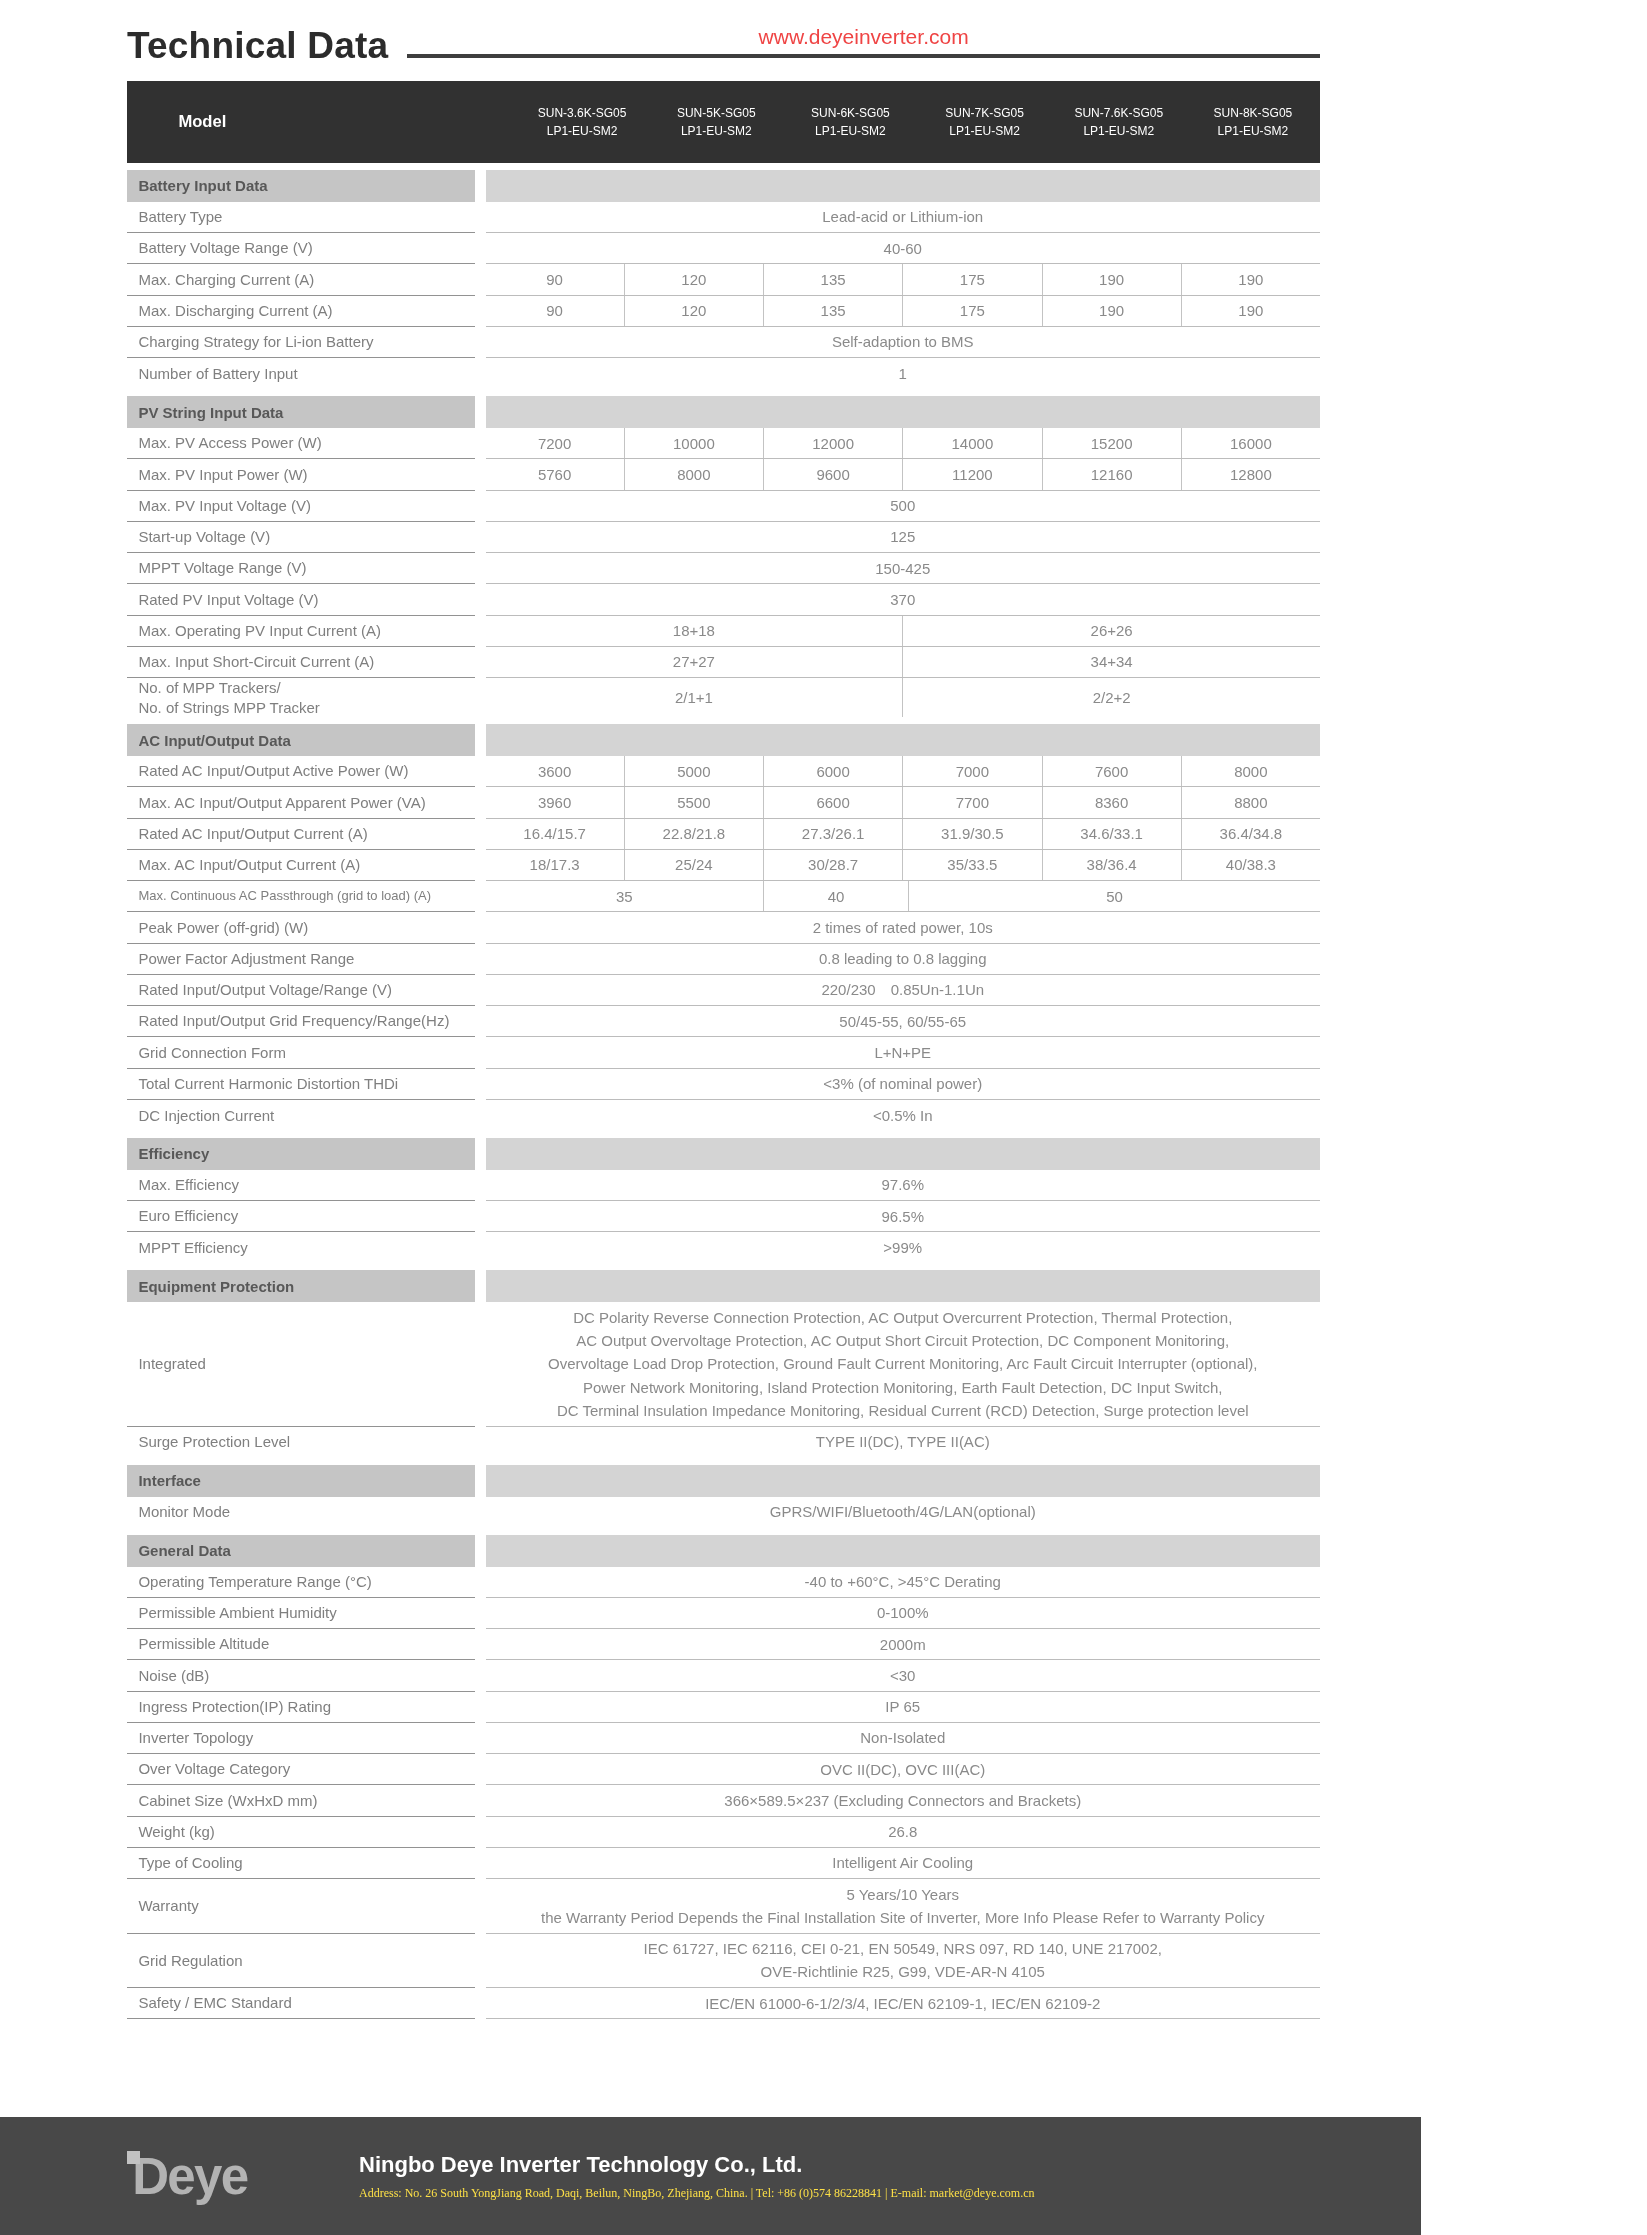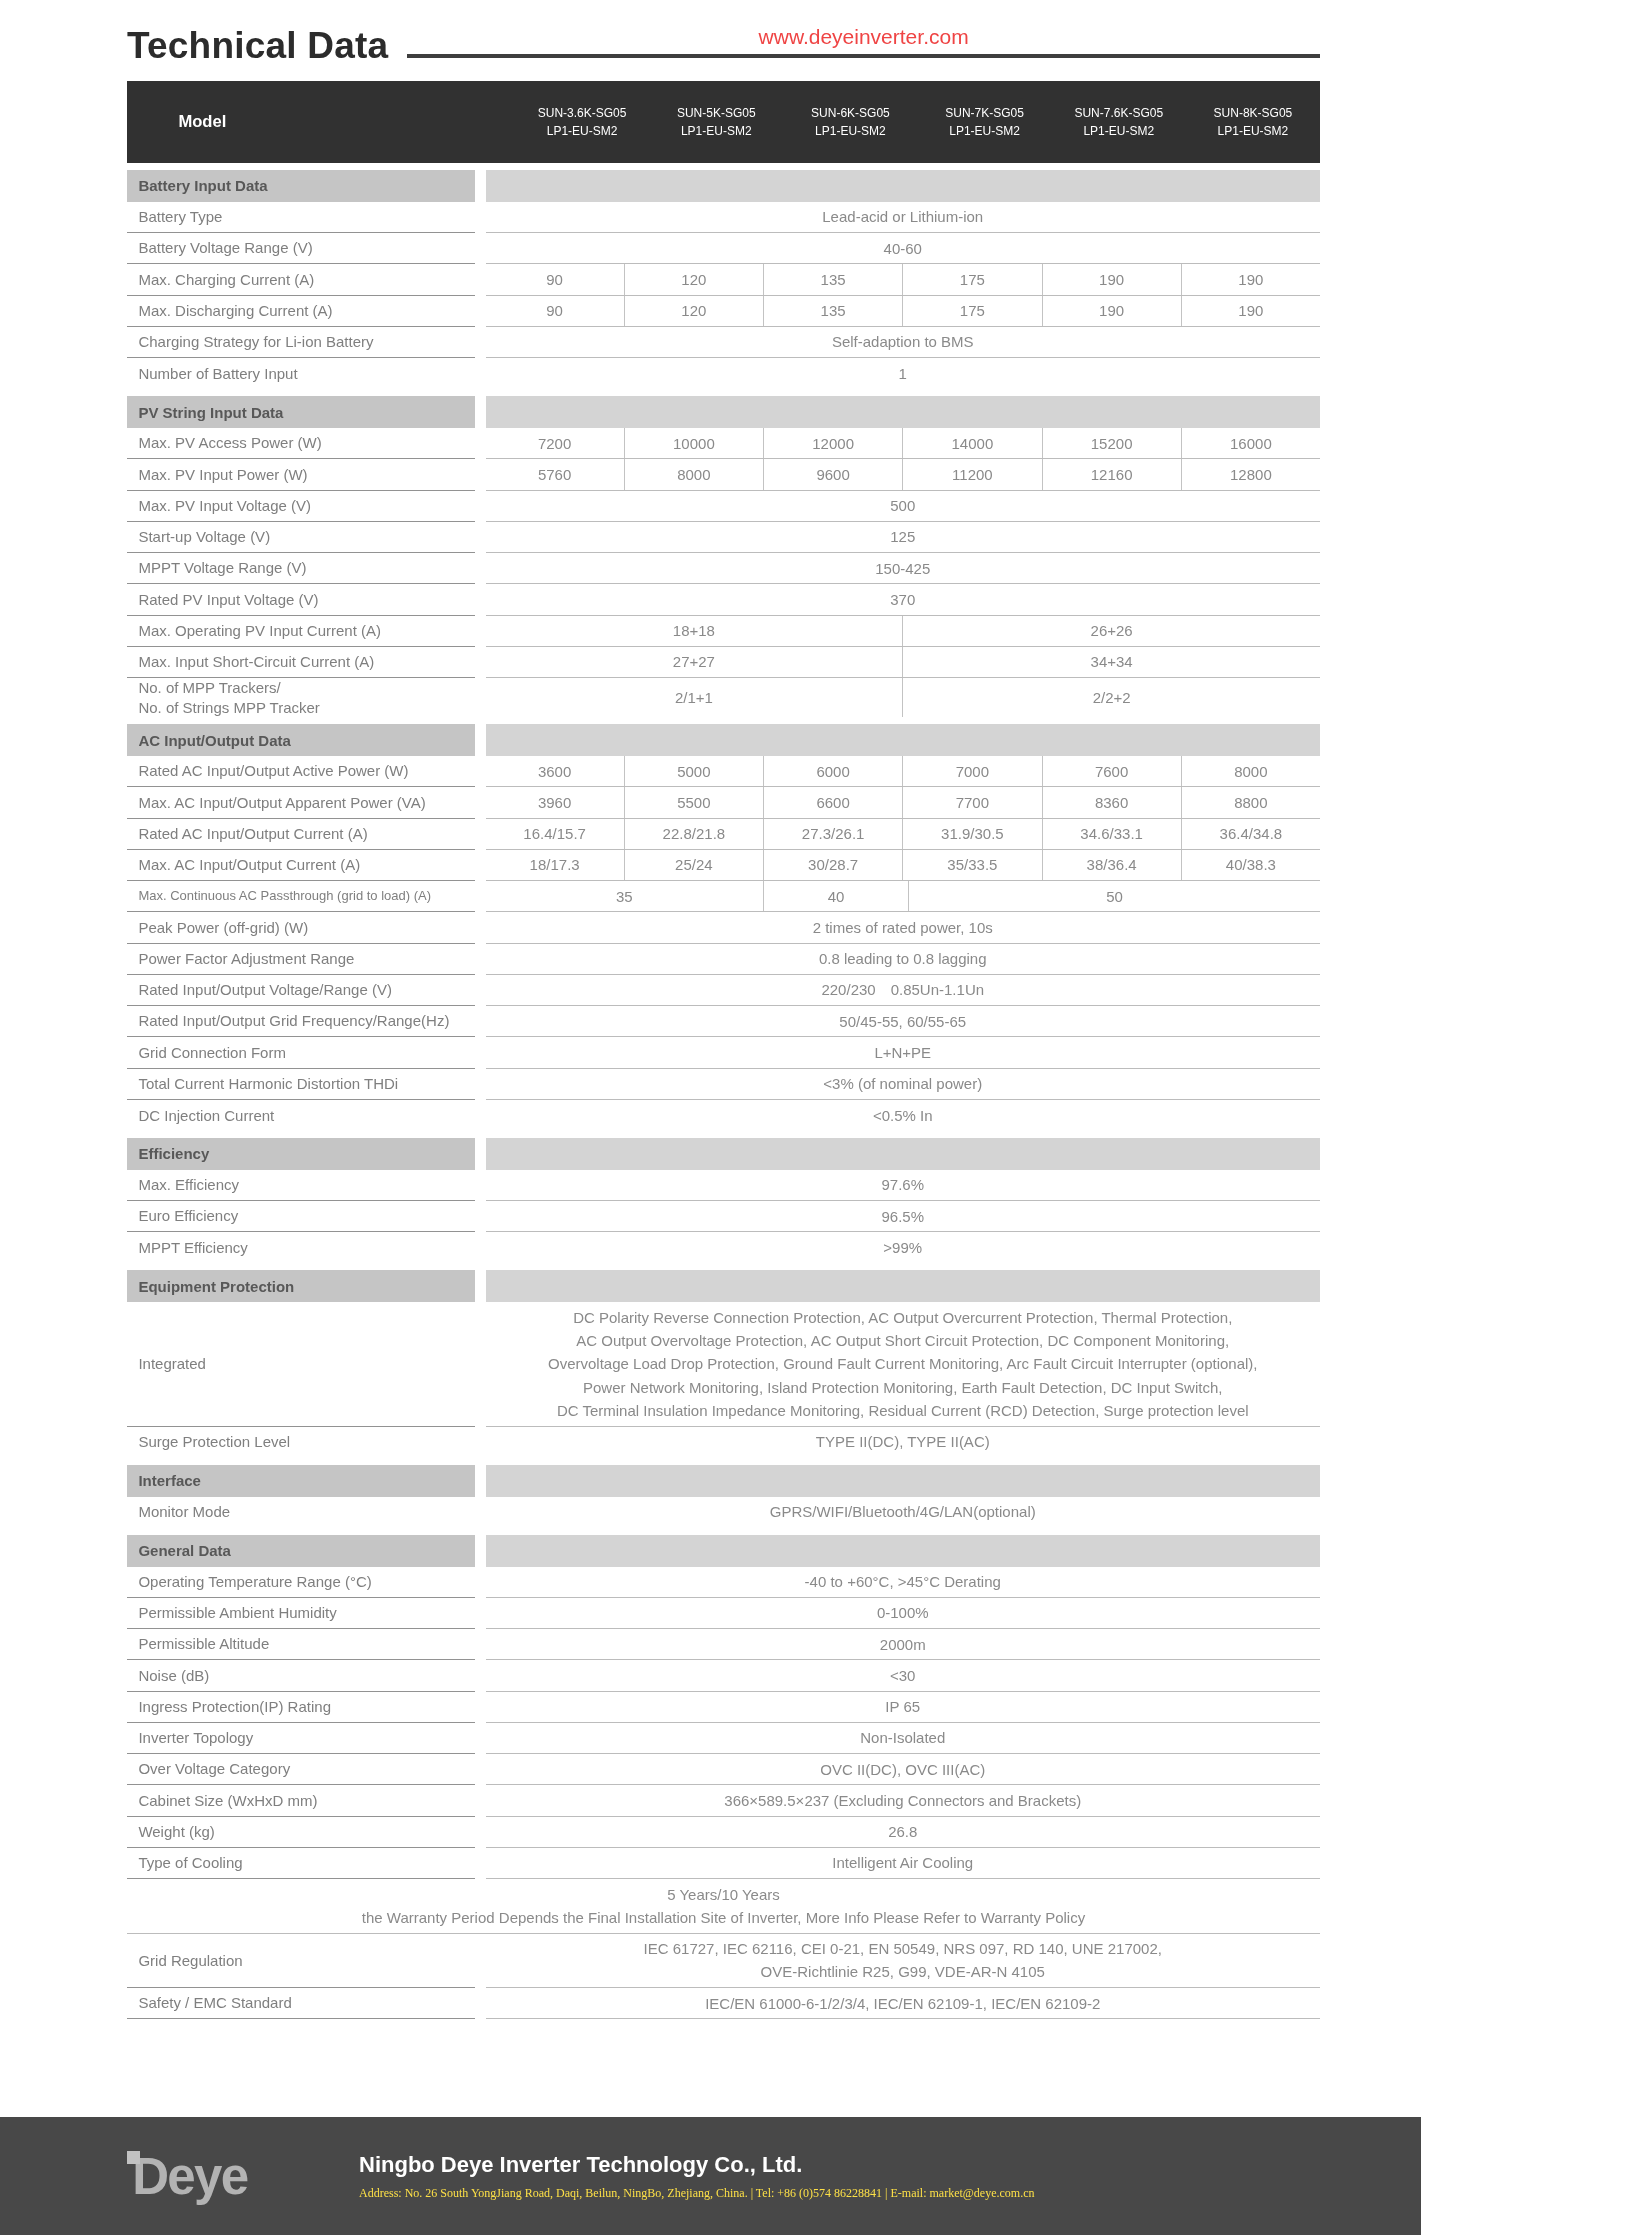--- a/index.html
+++ b/index.html
@@ -437,20 +437,21 @@
             <div class="cell full">26.8</div>
           </div>
         </div>
         <div class="row">
           <div class="row-label">Type of Cooling</div>
           <div class="row-values">
             <div class="cell full">Intelligent Air Cooling</div>
           </div>
         </div>
         <div class="row">
+          <div class="row-label">Warranty</div>
           <div class="row-values">
             <div class="cell full">5 Years/10 Years
 the Warranty Period Depends the Final Installation Site of Inverter, More Info Please Refer to Warranty Policy</div>
           </div>
         </div>
         <div class="row">
           <div class="row-label">Grid Regulation</div>
           <div class="row-values">
             <div class="cell full">IEC 61727, IEC 62116, CEI 0-21, EN 50549, NRS 097, RD 140, UNE 217002,
 OVE-Richtlinie R25, G99, VDE-AR-N 4105</div>

